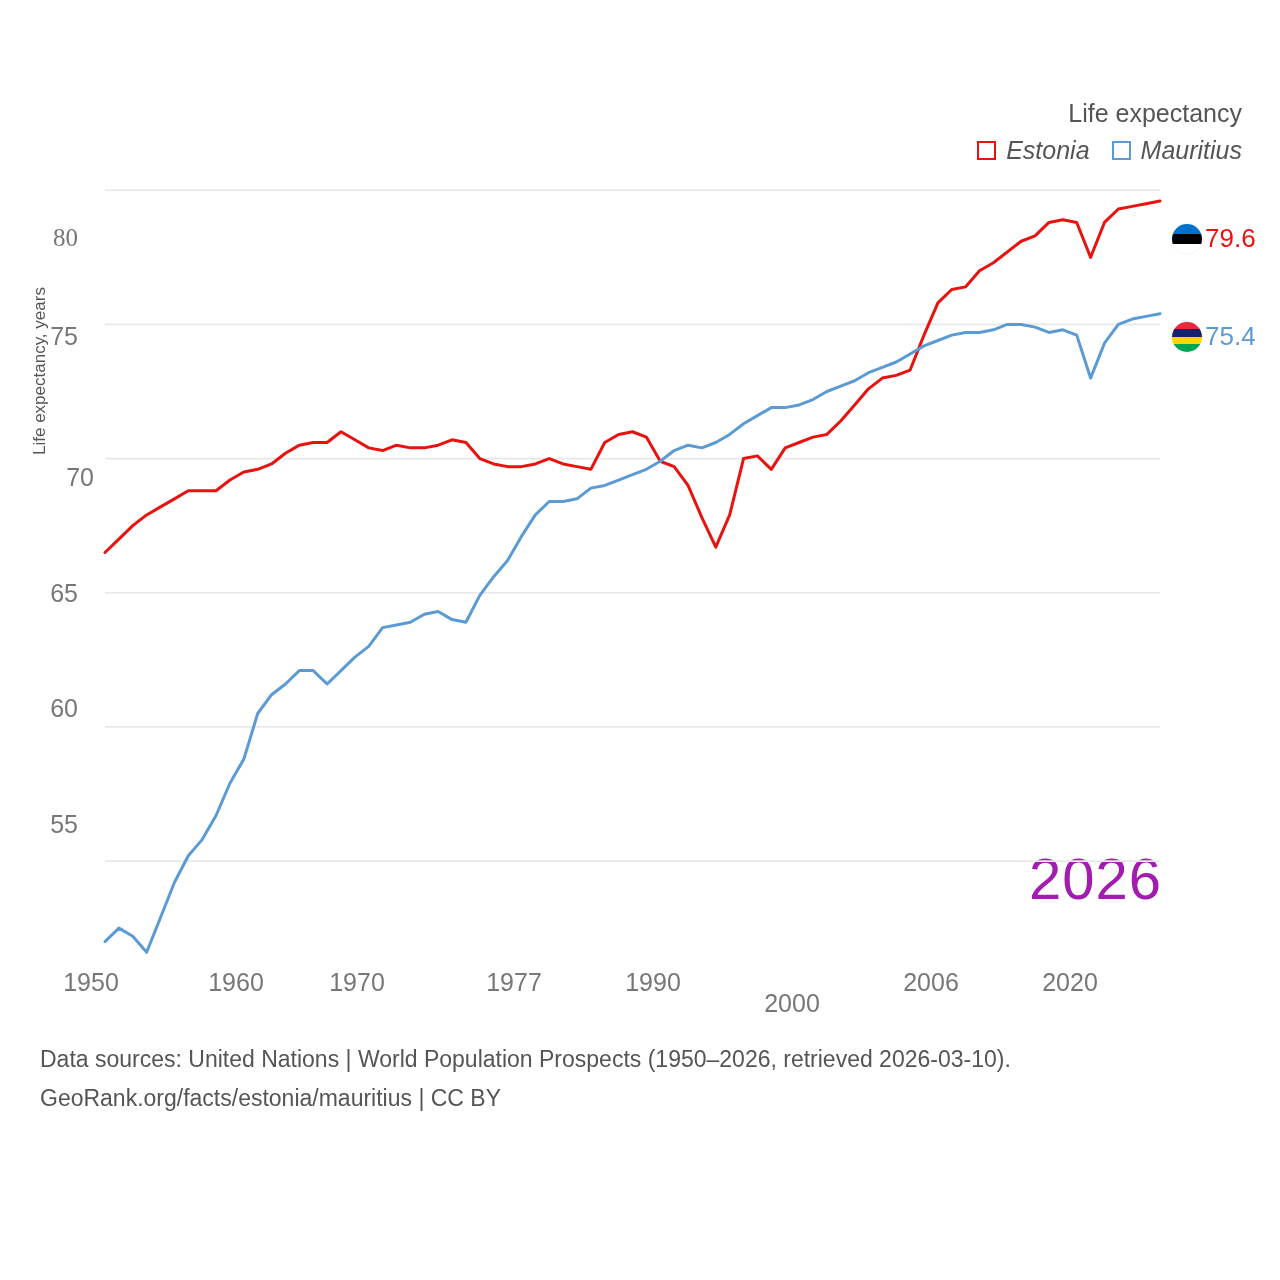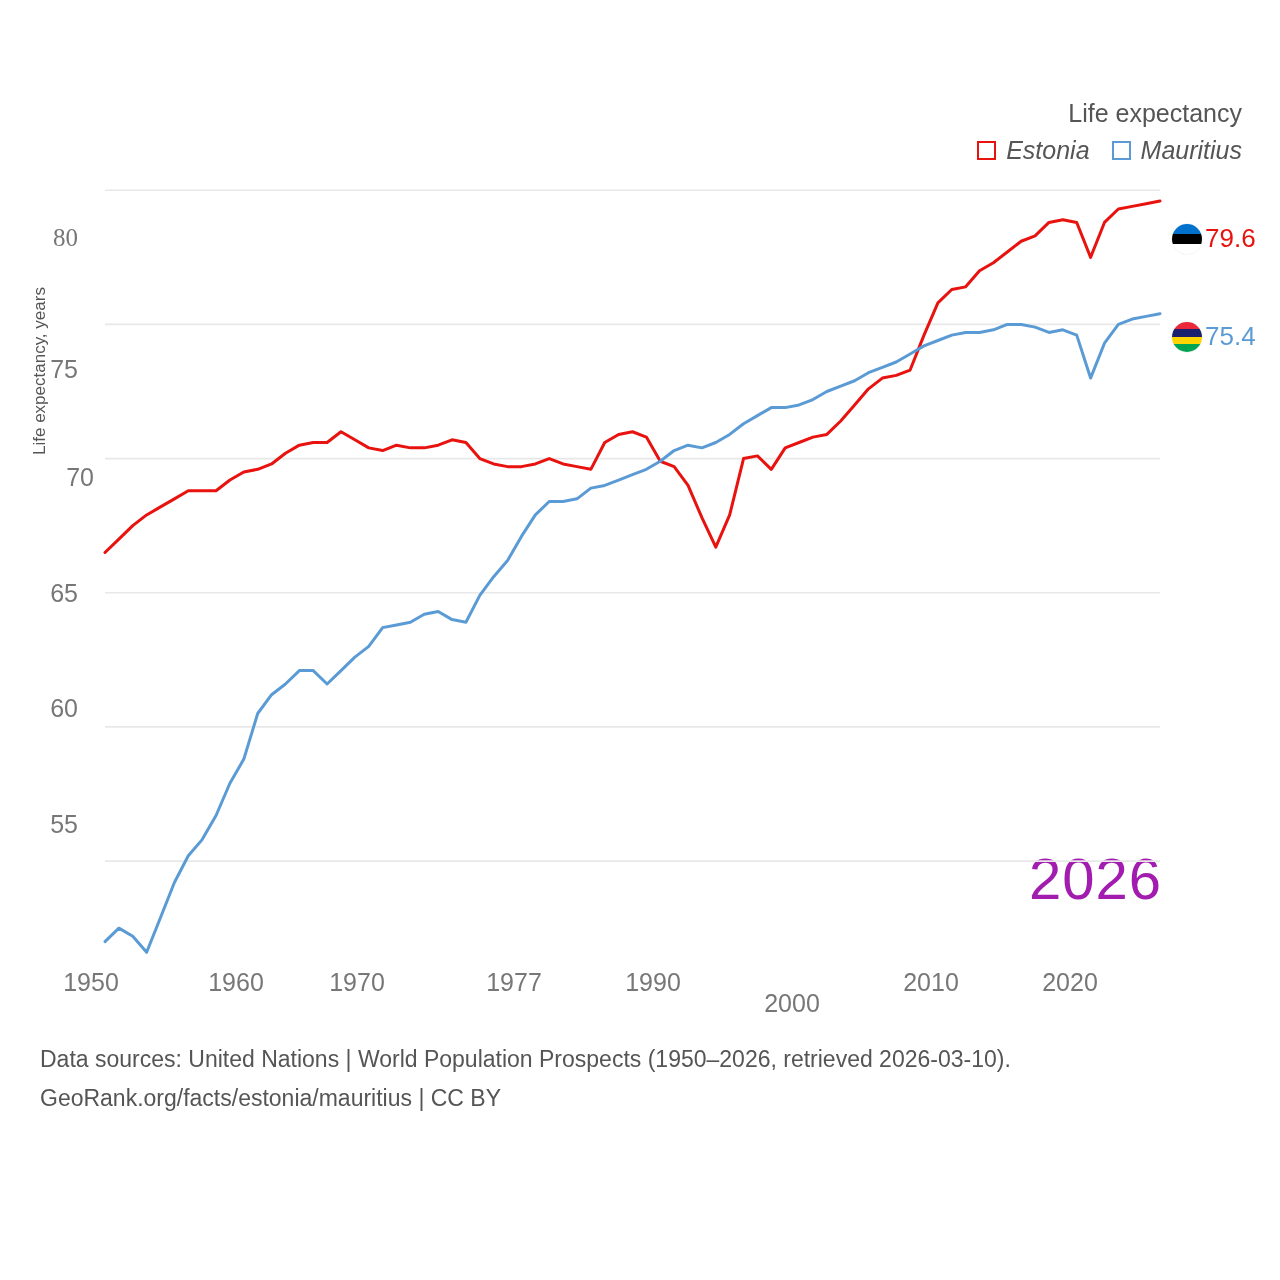--- a/index.html
+++ b/index.html
@@ -162,30 +162,30 @@
       </div>
     </div>
   </div>
 
   <div class="ylabel">Life expectancy, years</div>
 
   <div class="ytick" style="left:8px; top:810px;">55</div>
   <div class="ytick" style="left:8px; top:694px;">60</div>
   <div class="ytick" style="left:8px; top:579px;">65</div>
   <div class="ytick" style="left:24px; top:463px;">70</div>
-  <div class="ytick" style="left:8px; top:355px;">75</div>
+  <div class="ytick" style="left:8px; top:322px;">75</div>
   <div class="ytick" style="left:8px; top:224px;font-family:Liberation Serif, serif;">80</div>
 
   <div class="xtick" style="left:31px;  top:968px;">1950</div>
   <div class="xtick" style="left:176px; top:968px;">1960</div>
   <div class="xtick" style="left:297px; top:968px;">1970</div>
   <div class="xtick" style="left:454px; top:968px;">1977</div>
   <div class="xtick" style="left:593px; top:968px;">1990</div>
   <div class="xtick" style="left:732px; top:989px;">2000</div>
-  <div class="xtick" style="left:871px; top:968px;">2010</div>
+  <div class="xtick" style="left:871px; top:968px;">2006</div>
   <div class="xtick" style="left:1010px; top:968px;">2020</div>
 
   <div class="watermark">2026</div>
 
   <svg id="plot" width="1280" height="1000">
     <g id="gridlines">
         <line x1="105" x2="1160" y1="861.0833333333334" y2="861.0833333333334" stroke="#e8e8e8" stroke-width="1.6"></line>
         <line x1="105" x2="1160" y1="726.9166666666667" y2="726.9166666666667" stroke="#e8e8e8" stroke-width="1.6"></line>
         <line x1="105" x2="1160" y1="592.75" y2="592.75" stroke="#e8e8e8" stroke-width="1.6"></line>
         <line x1="105" x2="1160" y1="458.5833333333333" y2="458.5833333333333" stroke="#e8e8e8" stroke-width="1.6"></line>

